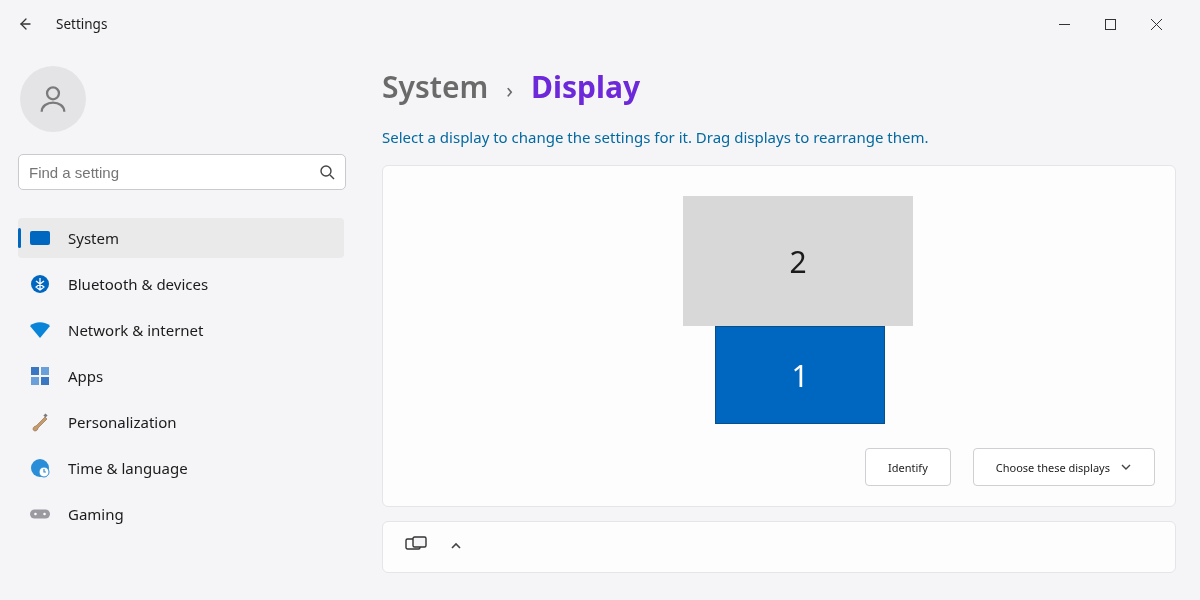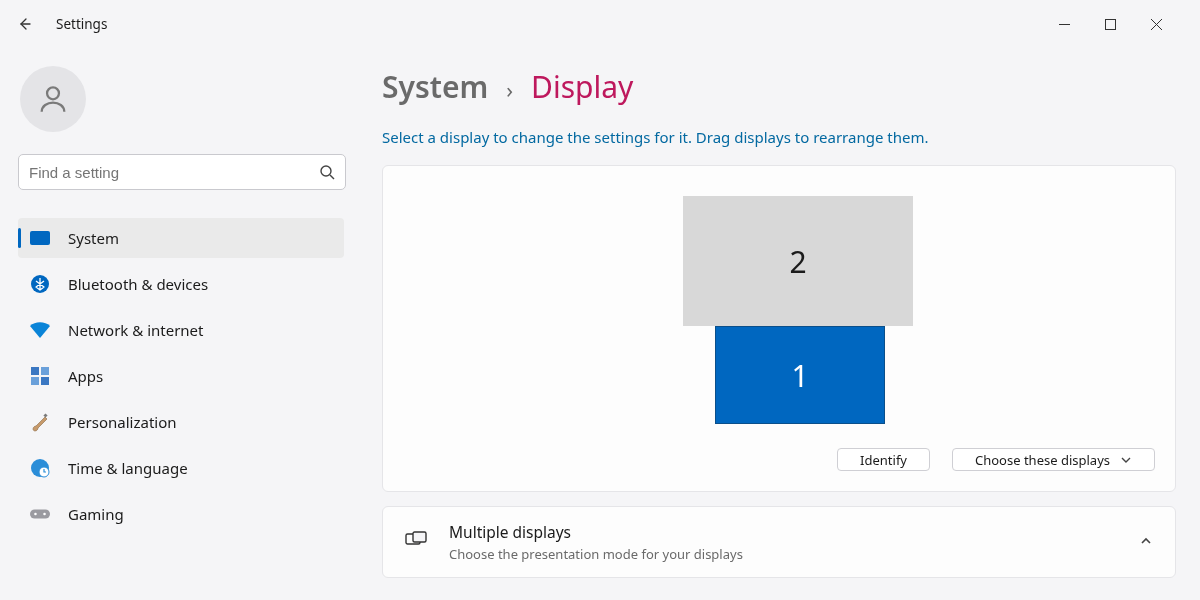--- a/index.html
+++ b/index.html
@@ -101,21 +101,21 @@
     flex:1;
     padding: 18px 28px 0 22px;
     overflow:hidden;
   }
   .breadcrumb {
     display:flex; align-items:baseline; gap:18px;
     margin-bottom: 20px;
   }
   .bc-parent { font-size:30px; font-weight:600; color:#6a6a6a; }
   .bc-sep    { font-size:22px; color:#6a6a6a; }
-  .bc-current{ font-size:30px; font-weight:400; color:#be185d; }
+  .bc-current{ font-size:30px; font-weight:700; color:#6d28d9; }
   .subtitle  { font-size:15px; color:#0369a1; margin-bottom:18px; }
 
   .card {
     background:#fdfdfd;
     border:1px solid #e5e5e8;
     border-radius:6px;
     padding: 30px 20px 20px 20px;
     width: 794px;
     position:relative;
   }
@@ -140,26 +140,26 @@
     left: 312px; top: 130px;
     width: 170px; height: 98px;
     background:#0067c0;
     border:1px solid #0b4f8a;
     color:#fff;
   }
   .card-actions {
     display:flex; justify-content:flex-end; gap:22px;
   }
   .btn {
-    height:23px;
+    height:38px;
     padding: 8px 22px;
     background:#fff;
     border:1px solid #cfcfd4;
     border-radius:4px;
-    font-size:13px;
+    font-size:11px;
     display:flex; align-items:center; gap:10px;
     cursor:pointer;
   }
 
   .section {
     margin-top: 14px;
     width: 794px;
     background:#fdfdfd;
     border:1px solid #e5e5e8;
     border-radius:6px;
@@ -331,24 +331,20 @@
       </div>
     </div>
 
     <div class="section">
       <span class="sec-icon">
         <svg width="22" height="18" viewBox="0 0 22 18" fill="none" stroke="#333" stroke-width="1.4">
             <rect x="1" y="3" width="14" height="10" rx="1.5"></rect>
             <rect x="8" y="1" width="13" height="10" rx="1.5" fill="#f5f5f7"></rect>
           </svg>
       </span>
-      <div class="sec-text">
-        <div class="sec-title">Multiple displays</div>
-        <div class="sec-sub">Choose the presentation mode for your displays</div>
-      </div>
       <span class="chev">
         <svg width="14" height="14" viewBox="0 0 14 14" fill="none" stroke="currentColor" stroke-width="1.6">
             <path d="M3 9l4-4 4 4"></path>
           </svg>
       </span>
     </div>
 
   </div>
 </div>
 

